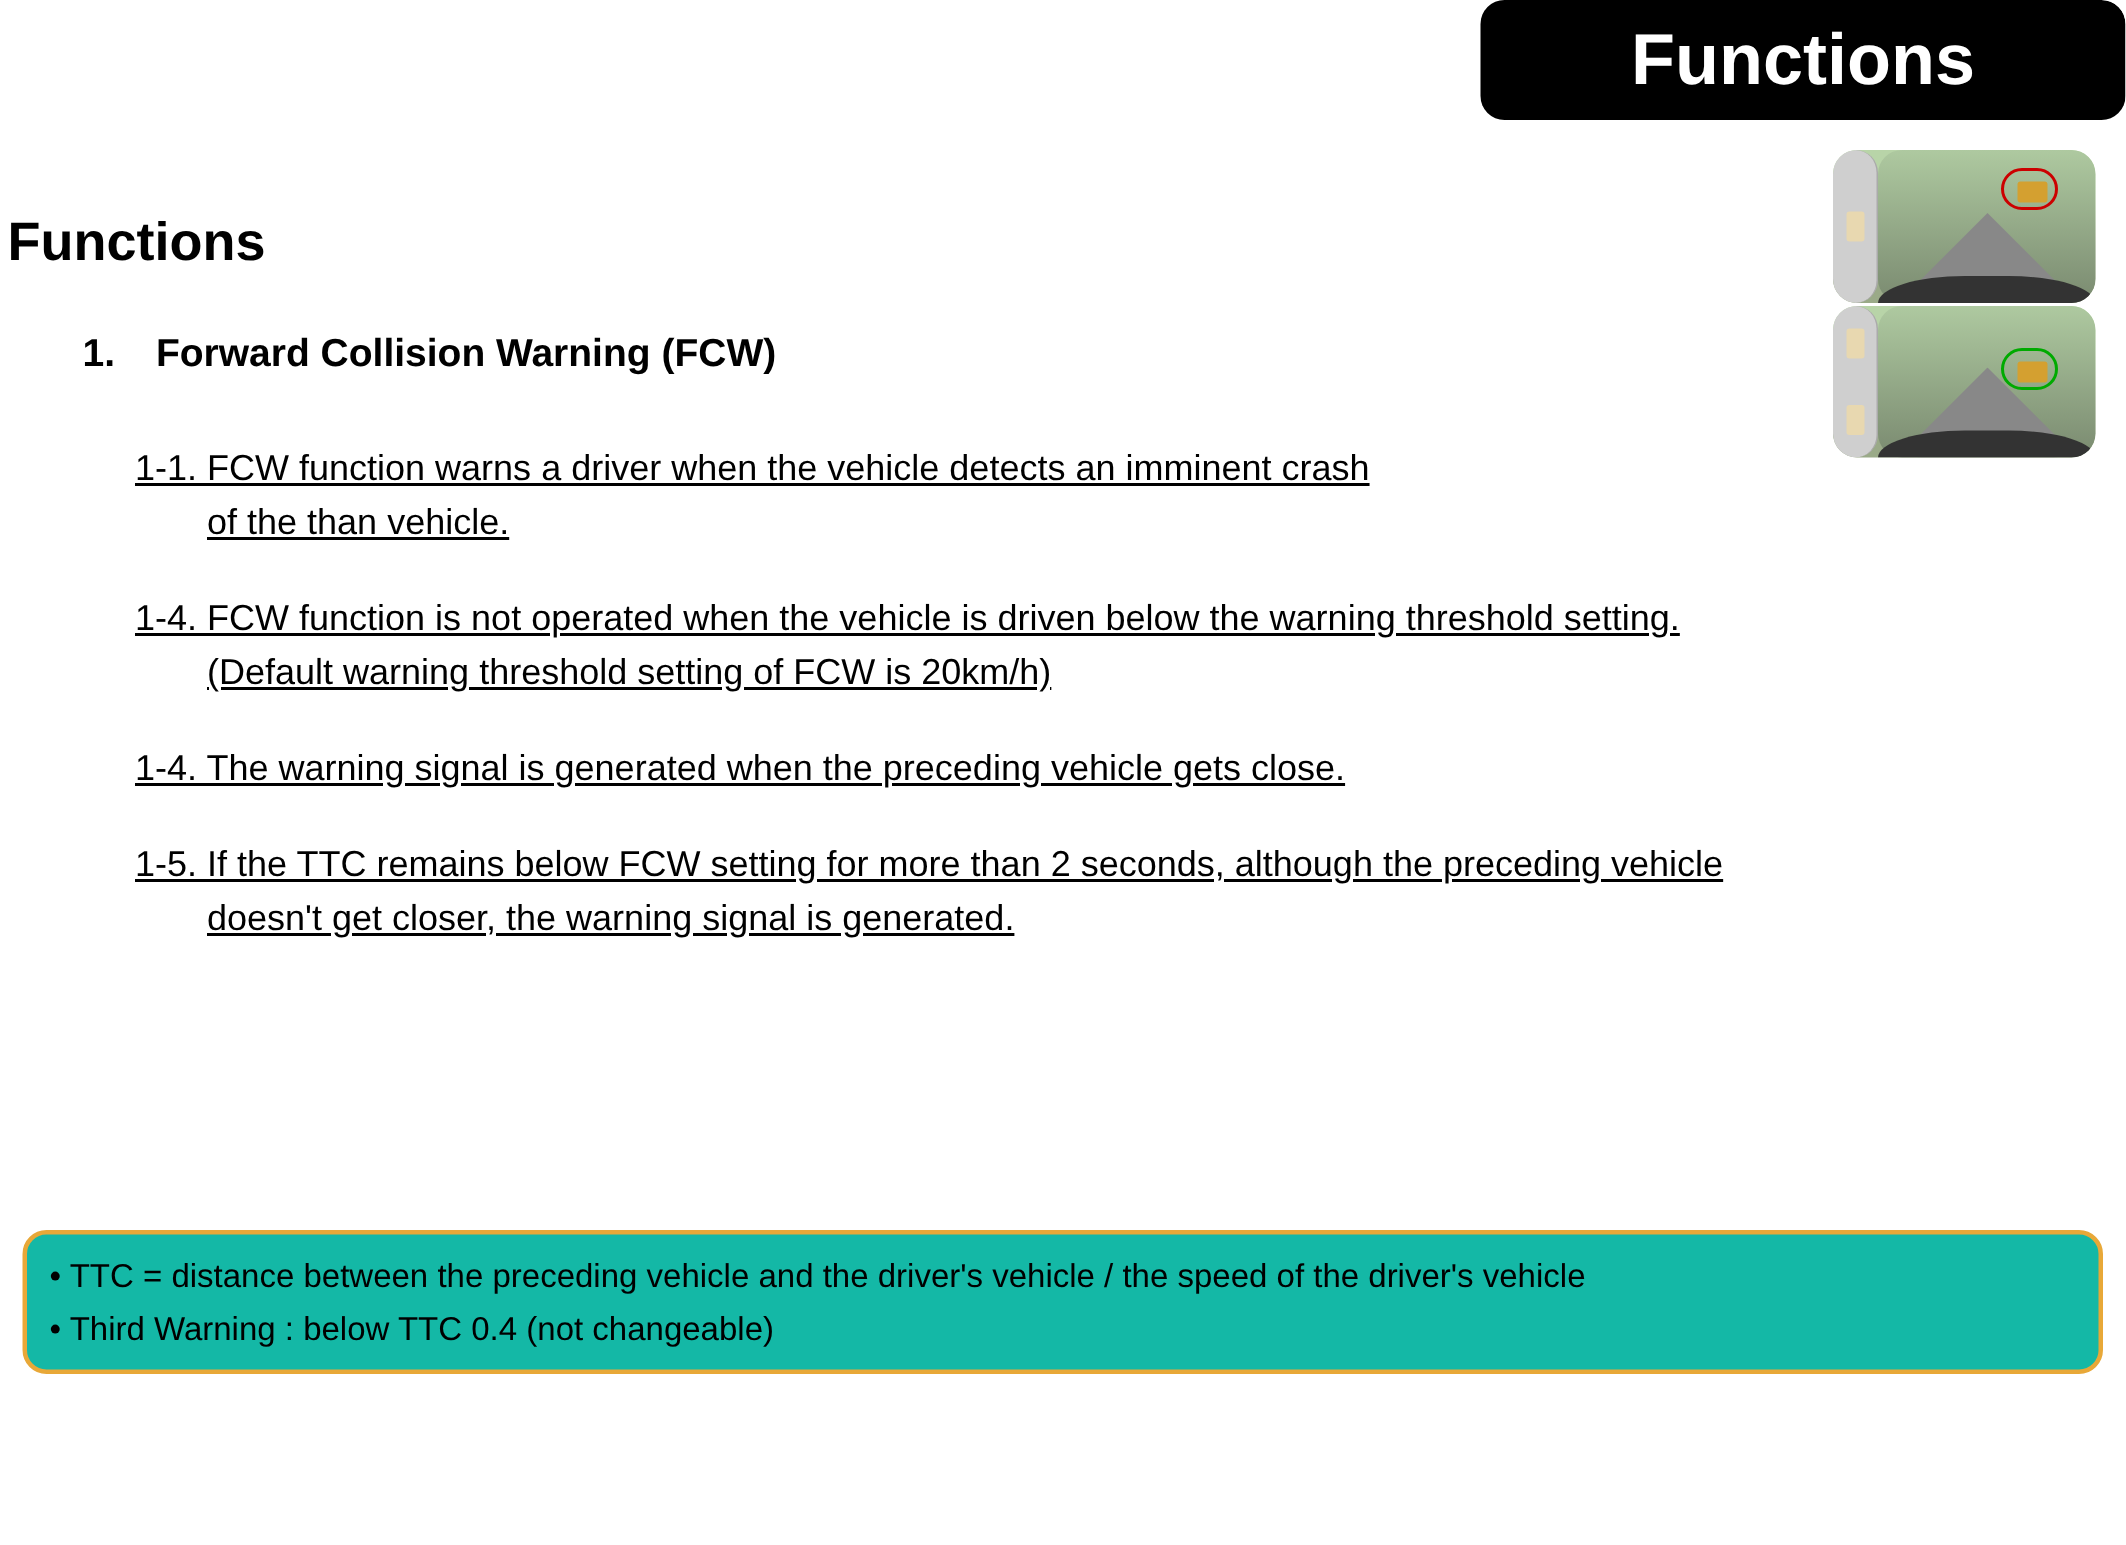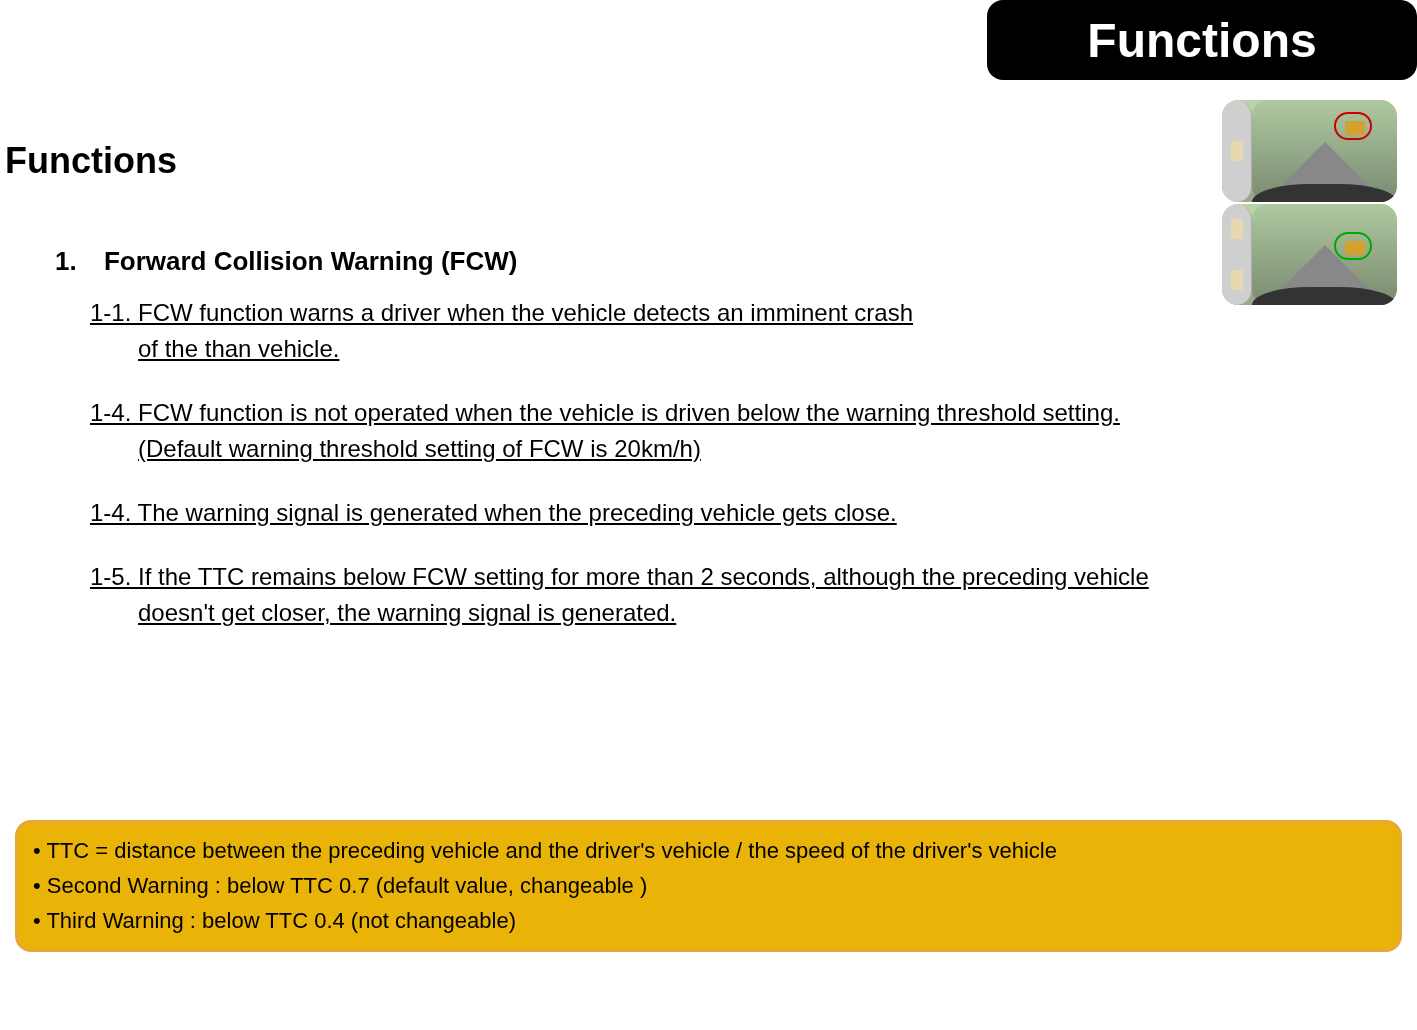--- a/index.html
+++ b/index.html
@@ -39,21 +39,20 @@
       font-weight: bold;
       color: #000000;
     }
     .subsection-title {
       position: absolute;
       top: 220px;
       left: 55px;
       font-size: 26px;
       font-weight: bold;
       color: #000000;
-      margin-top: 26px;
     }
     .subsection-number {
       display: inline-block;
       margin-right: 20px;
     }
     .content-area {
       position: absolute;
       top: 295px;
       left: 90px;
       right: 20px;
@@ -68,21 +67,21 @@
     .item-continuation {
       padding-left: 48px;
     }
     .info-box {
       position: absolute;
       top: 820px;
       left: 15px;
       right: 15px;
       border: 3px solid #e8a838;
       padding: 10px 15px;
-      background: #eab308;
+      background: #14b8a6;
     }
     .info-box-line {
       font-size: 22px;
       color: #000000;
       line-height: 1.6;
     }
     .image-panel {
       position: absolute;
       top: 100px;
       right: 20px;
@@ -217,15 +216,14 @@
   </div>
   <div class="item">1-4. The warning signal is generated when the preceding vehicle gets close.</div>
   <div class="item">
     <div>1-5. If the TTC remains below FCW setting for more than 2 seconds, although the preceding vehicle</div>
     <div class="item-continuation">doesn't get closer, the warning signal is generated.</div>
   </div>
 </div>
 
 <div class="info-box">
   <div class="info-box-line">• TTC = distance between the preceding vehicle and the driver's vehicle /  the speed of the driver's vehicle</div>
-  <div class="info-box-line">• Second Warning : below TTC 0.7 (default value, changeable )</div>
   <div class="info-box-line">• Third Warning : below TTC 0.4 (not changeable)</div>
 </div>
 
 </body></html>

